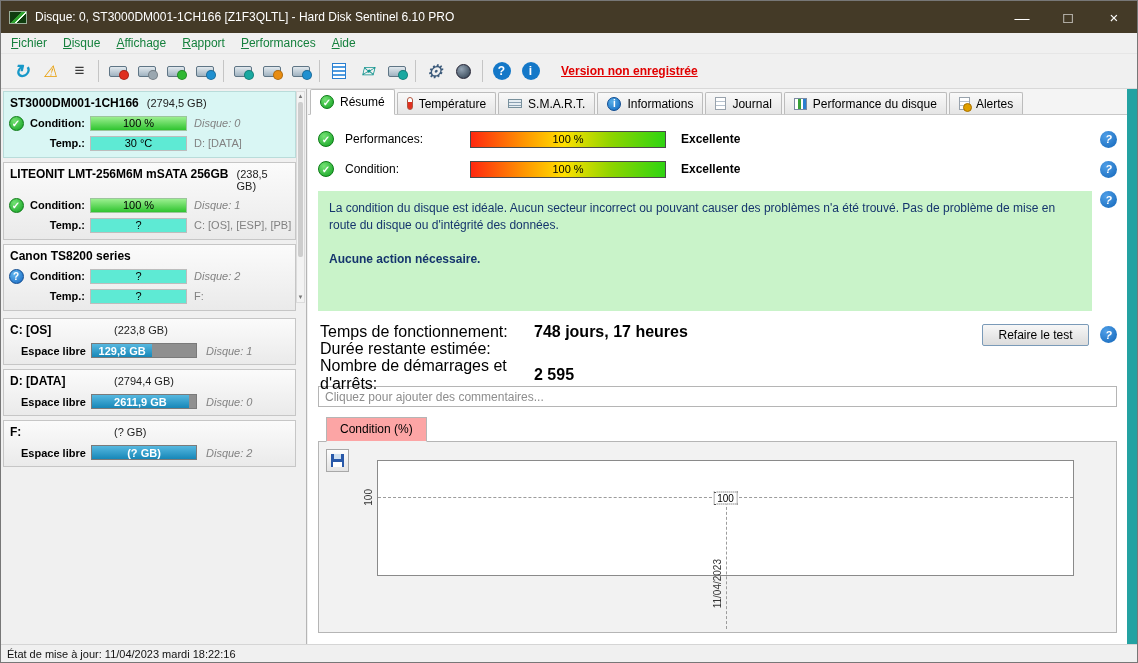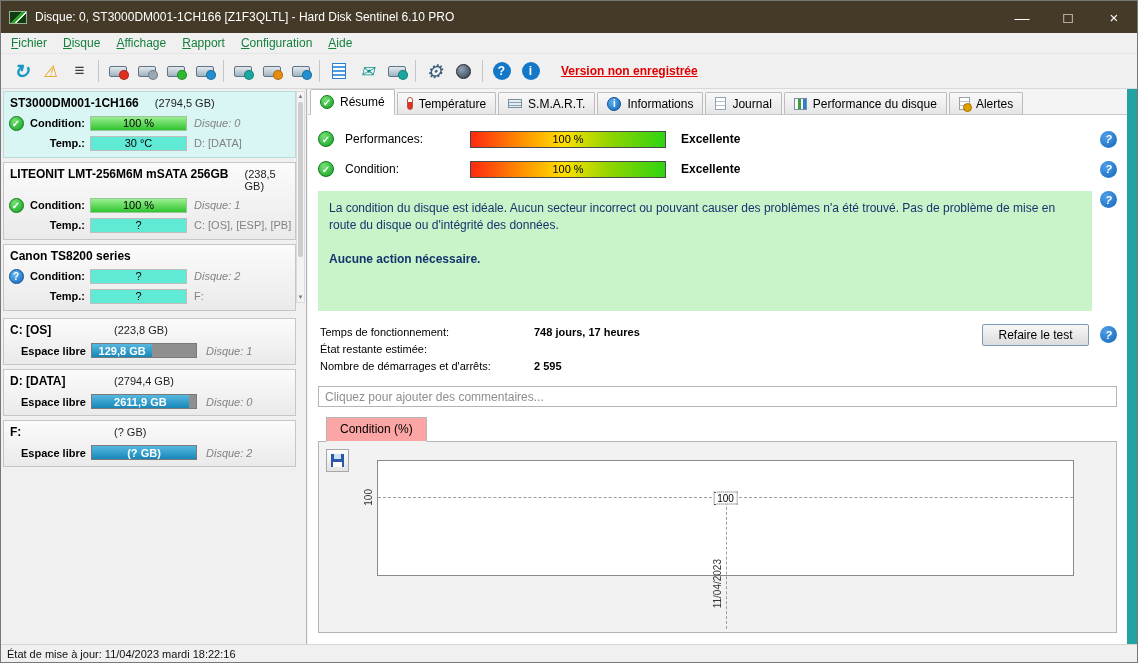--- a/index.html
+++ b/index.html
@@ -39,21 +39,21 @@
   .speaker{width:15px;height:15px;border-radius:50%;border:1px solid #223;background:radial-gradient(circle at 35% 32%,#93a3b3,#2a3a4a)}
   .circle-badge{width:18px;height:18px;border-radius:50%;background:#1478c8;color:#fff;font-weight:bold;font-size:12px;display:flex;align-items:center;justify-content:center;font-style:normal}
   .unreg{color:#e00000;font-weight:bold;text-decoration:underline;margin-left:16px;font-size:12px}
 
   
   .sidebar{position:absolute;left:0;top:88px;width:306px;bottom:18px;background:#f0f0f0;border-right:1px solid #b5b5b5;padding:1px}
   .disk-list{position:relative;margin-right:9px;min-height:212px}
   .part-list{margin-right:9px;margin-top:7px}
   .disk-card,.part-card{border:1px solid #c6c6c6;background:linear-gradient(#fbfbfb,#eaeaea);margin:1px 0 4px 1px;padding:1px 0 4px}
   .disk-card.selected{background:#d9f6f4;border-color:#b9dcda}
-  .card-title{display:flex;align-items:baseline;gap:16px;padding:3px 6px 3px}
+  .card-title{display:flex;align-items:baseline;gap:8px;padding:3px 6px 3px}
   .dname{font-weight:bold;font-size:12px;color:#000;white-space:nowrap}
   .dsize{font-size:11px;color:#222}
   .card-row{display:grid;grid-template-columns:24px 62px 97px 1fr;align-items:center;height:20px;padding-right:4px}
   .rlabel{font-size:11px;font-weight:bold;text-align:right;padding-right:5px}
   .sicon{justify-self:center}
   .badge{width:15px;height:15px;border-radius:50%;display:inline-flex;align-items:center;justify-content:center;color:#fff;font-size:10px;font-weight:bold;font-style:normal}
   .badge.ok{background:radial-gradient(circle at 35% 30%,#74e274,#0f9f1f);border:1px solid #0a7a14}
   .badge.q{background:radial-gradient(circle at 35% 30%,#63b8f0,#1565c0);border:1px solid #0d4a90}
   .badge.info-b{background:radial-gradient(circle at 35% 30%,#58aee8,#1068c0);border:1px solid #0d4a90}
   .bar{height:15px;border:1px solid #bdbdbd;background:#5eead4;display:flex;align-items:center;justify-content:center;font-size:11px;color:#000}
@@ -89,21 +89,21 @@
   .metric-row .badge{width:16px;height:16px}
   .mlabel{margin-left:11px;width:125px;font-size:12px}
   .gradbar{width:196px;height:17px;border:1px solid #4a4a4a;background:linear-gradient(90deg,#ff2810 0%,#ff9800 28%,#ffe000 48%,#8fd400 72%,#2fd412 100%);display:flex;align-items:center;justify-content:center;font-size:11px;color:#000}
   .rating{margin-left:15px;font-weight:bold;font-size:12px}
   .help{width:17px;height:17px;border-radius:50%;background:radial-gradient(circle at 35% 30%,#4f9fe8,#1265b8);color:#fff;font-weight:bold;font-size:11px;display:inline-flex;align-items:center;justify-content:center;flex:none}
   .row-help{margin-left:auto}
   .healthwrap{display:flex;align-items:flex-start;margin-top:10px;gap:8px}
   .healthbox{flex:1;background:#c9f3c9;min-height:120px;padding:9px 11px;color:#15356d;font-size:12px;line-height:1.45}
   .actionmsg{font-weight:bold;margin-top:16px}
   .stats{position:relative;margin-top:12px;padding-left:2px;min-height:54px}
-  .stat-row{display:grid;grid-template-columns:214px auto;height:17px;align-items:center;font-size:11px}
+  .stat-row{display:grid;grid-template-columns:214px auto;height:17px;align-items:center;font-size:16px}
   .stat-value{font-weight:bold}
   .retest{position:absolute;right:28px;top:1px;width:107px;height:22px;background:linear-gradient(#f7f7f7,#dcdcdc);border:1px solid #7a9ab8;border-radius:2px;font-size:12px;display:flex;align-items:center;justify-content:center}
   .retest-help{position:absolute;right:0;top:3px}
   .commentwrap{margin-top:9px}
   .comment{width:100%;height:21px;border:1px solid #b5b5b5;padding:0 6px;font-family:"Liberation Sans",sans-serif;font-size:12px;color:#444;background:#fff}
   .comment::placeholder{color:#8d8d8d;opacity:1}
   .chartsec{margin-top:9px}
   .chart-tab{display:inline-block;padding:4px 13px 5px;border:1px solid #b5b5b5;border-bottom:1px solid #f2f2f2;background:#fca5a5;font-size:12px;position:relative;z-index:2;top:1px;margin-left:8px}
   .chart-panel{border:1px solid #b5b5b5;background:#f2f2f2;height:192px;position:relative}
   .save-btn{position:absolute;left:7px;top:7px;width:23px;height:23px;border:1px solid #a8a8a8;background:linear-gradient(#fdfdfd,#e3e3e3);display:flex;align-items:center;justify-content:center}
@@ -132,21 +132,21 @@
     <span class="wc">□</span>
     <span class="wc">×</span>
   </div>
 </div>
 
 <div class="menubar">
   <span class="menu-item">Fichier</span>
   <span class="menu-item">Disque</span>
   <span class="menu-item">Affichage</span>
   <span class="menu-item">Rapport</span>
-  <span class="menu-item">Configuration</span>
+  <span class="menu-item">Performances</span>
   <span class="menu-item">Aide</span>
 </div>
 
 <div class="toolbar">
   <span class="tbtn">
       <i class="i-refresh">↻</i>
     </span>
   <span class="tbtn">
       <i class="i-warn">⚠</i>
     </span>
@@ -375,21 +375,21 @@
       </div>
       <i class="help">?</i>
     </div>
 
     <div class="stats">
       <div class="stat-row">
         <span>Temps de fonctionnement:</span>
         <span class="stat-value">748 jours, 17 heures</span>
       </div>
       <div class="stat-row">
-        <span>État restante estimée:</span>
+        <span>Durée restante estimée:</span>
       </div>
       <div class="stat-row">
         <span>Nombre de démarrages et d'arrêts:</span>
         <span class="stat-value">2 595</span>
       </div>
       <button class="retest">Refaire le test</button>
       <i class="help retest-help">?</i>
     </div>
 
     <div class="commentwrap">

